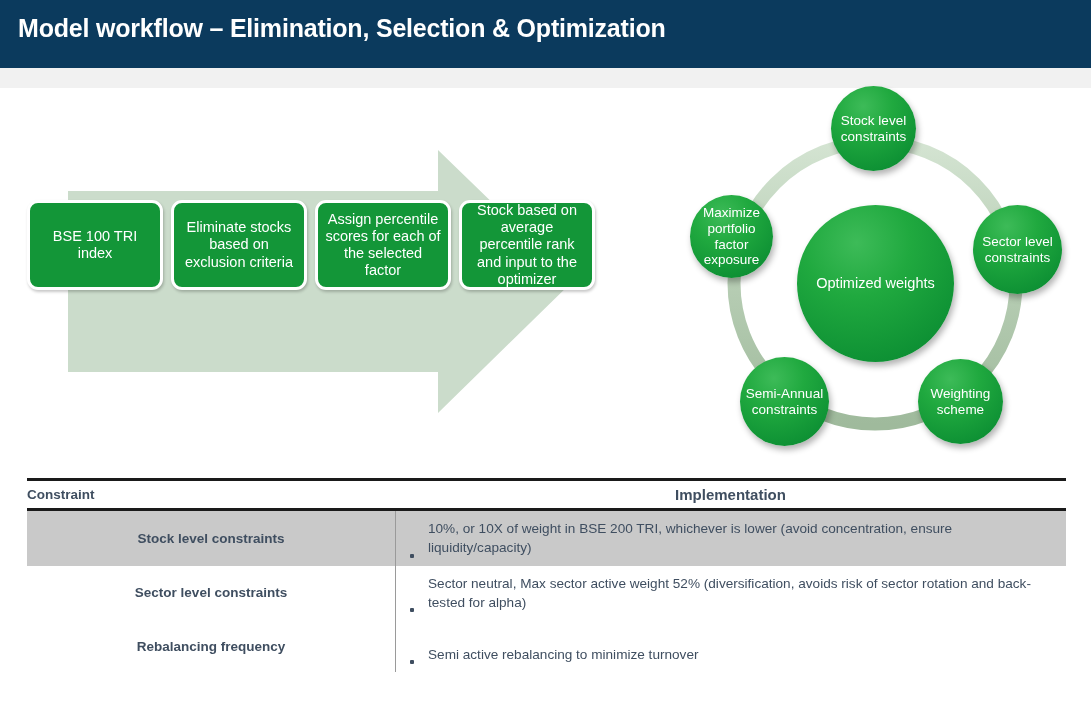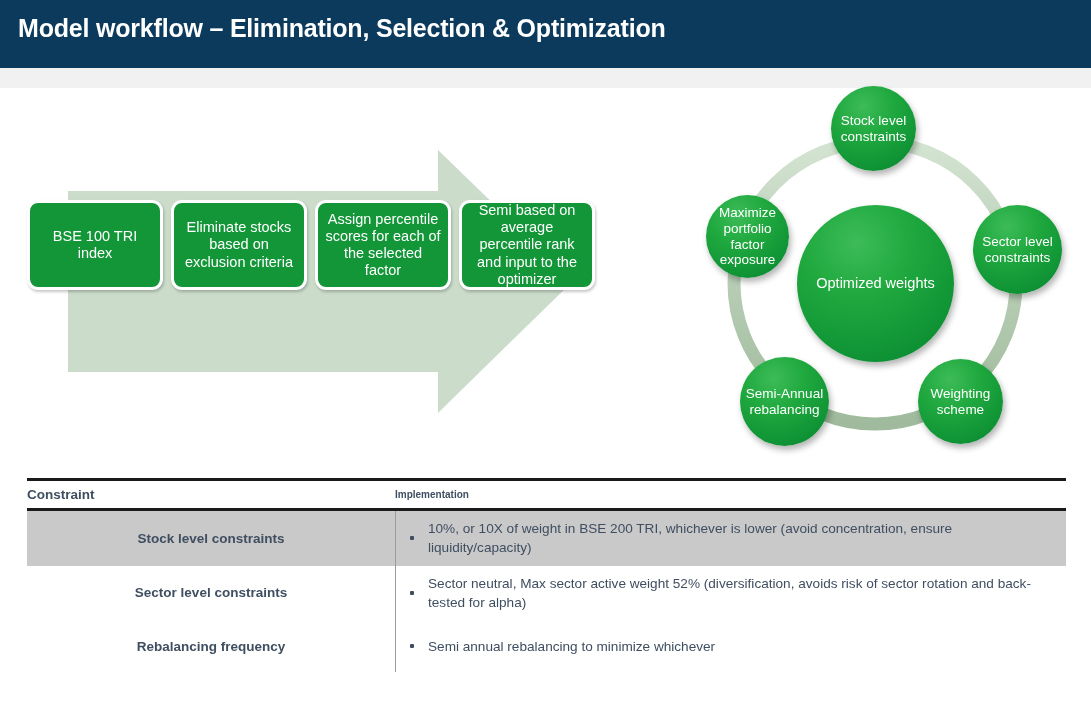--- a/index.html
+++ b/index.html
@@ -135,22 +135,22 @@
   }
   .th-left {
     width: 368px;
     text-align: left;
     font-size: 13.5px;
     font-weight: bold;
     color: #3f4e60;
   }
   .th-right {
     flex: 1;
-    text-align: left;
-    font-size: 10px;
+    text-align: center;
+    font-size: 15px;
     font-weight: bold;
     color: #3f4e60;
   }
   .tbl-row {
     display: flex;
     min-height: 52px;
     background: #ffffff;
   }
   .tbl-row.alt { background: #c9c9c9; }
   .td-left {
@@ -161,21 +161,21 @@
     text-align: center;
     font-size: 13.5px;
     font-weight: bold;
     color: #3f4e60;
     padding: 6px 10px;
     box-sizing: border-box;
   }
   .td-right {
     flex: 1;
     display: flex;
-    align-items: center;
+    align-items: flex-end;
     padding: 8px 14px 8px 12px;
     box-sizing: border-box;
     border-left: 1px solid #9a9a9a;
   }
   .bullet-dot {
     width: 4px; height: 4px;
     background: #3f4e60;
     border-radius: 1px;
     margin: 0 14px 0 2px;
     flex: 0 0 auto;
@@ -203,21 +203,21 @@
     <div class="step-box">
       <span>BSE 100 TRI index</span>
     </div>
     <div class="step-box">
       <span>Eliminate stocks based on exclusion criteria</span>
     </div>
     <div class="step-box">
       <span>Assign percentile scores for each of the selected factor</span>
     </div>
     <div class="step-box">
-      <span>Semi based on average percentile rank and input to the optimizer</span>
+      <span>Stock based on average percentile rank and input to the optimizer</span>
     </div>
   </div>
 </div>
 
 <div class="cycle-area">
 
   <svg width="421" height="400" style="position:absolute;left:0;top:0;">
     <defs>
       <linearGradient id="ringgrad" x1="0" y1="0" x2="0" y2="1">
         <stop offset="0%" stop-color="#d4e4d2"></stop>
@@ -238,24 +238,24 @@
 
   <div class="cyc-node cyc-sat" style="left:303px;top:135px;width:89px;height:89px;">
     <span>Sector level constraints</span>
   </div>
 
   <div class="cyc-node cyc-sat" style="left:248px;top:289px;width:85px;height:85px;">
     <span>Weighting scheme</span>
   </div>
 
   <div class="cyc-node cyc-sat" style="left:70px;top:287px;width:89px;height:89px;">
-    <span>Semi-Annual rebalancing</span>
-  </div>
-
-  <div class="cyc-node cyc-sat" style="left:36px;top:125px;width:83px;height:83px;">
+    <span>Semi-Annual constraints</span>
+  </div>
+
+  <div class="cyc-node cyc-sat" style="left:20px;top:125px;width:83px;height:83px;">
     <span>Maximize portfolio factor exposure</span>
   </div>
 </div>
 
 <div class="tbl">
   <div class="tbl-rule-top"></div>
 
   <div class="tbl-head">
     <div class="th-left">Constraint</div>
     <div class="th-right">Implementation</div>
@@ -277,16 +277,16 @@
       <div class="bullet-dot"></div>
       <div class="bullet-text">Sector neutral, Max sector active weight 52% (diversification, avoids risk of sector rotation and back-tested for alpha)</div>
     </div>
   </div>
 
 
   <div class="tbl-row">
     <div class="td-left">Rebalancing frequency</div>
     <div class="td-right">
       <div class="bullet-dot"></div>
-      <div class="bullet-text">Semi annual rebalancing to minimize whichever</div>
+      <div class="bullet-text">Semi active rebalancing to minimize turnover</div>
     </div>
   </div>
 </div>
 
 </body></html>

